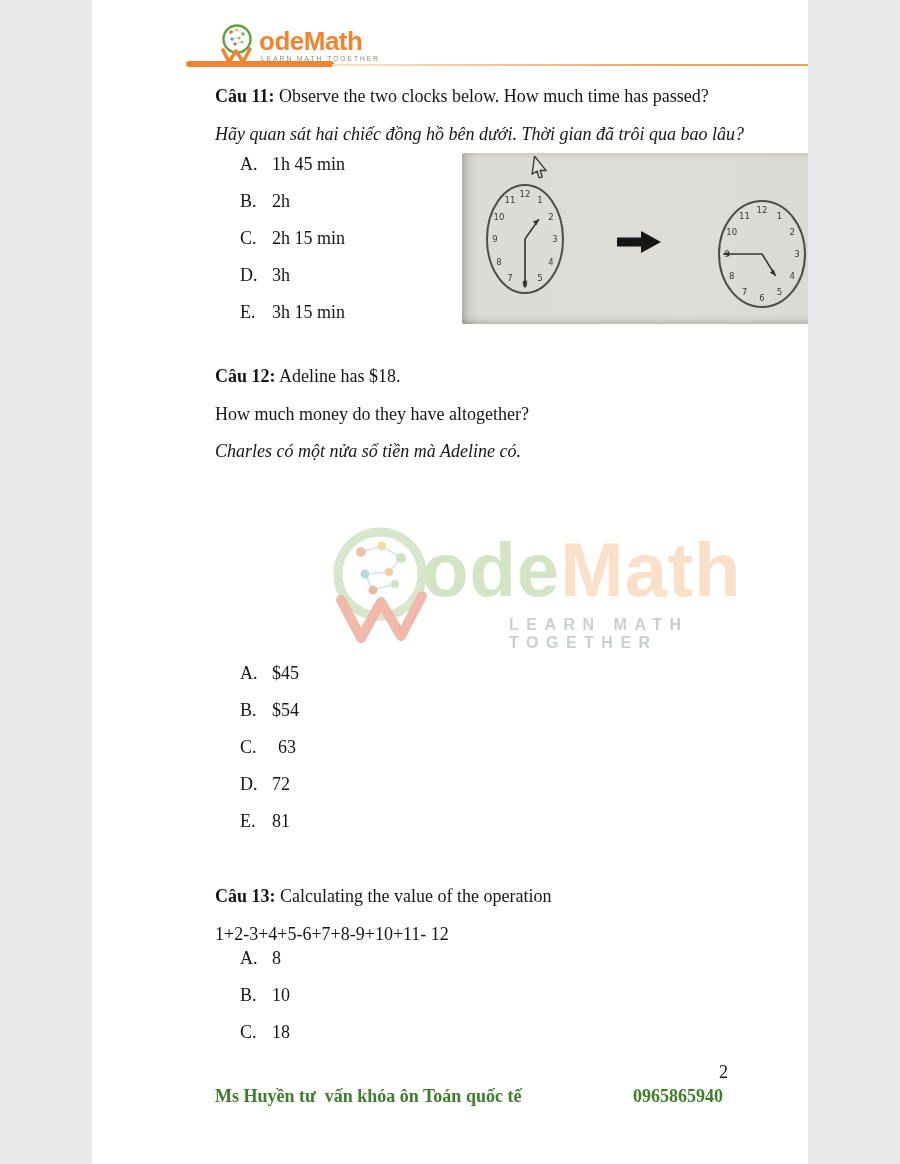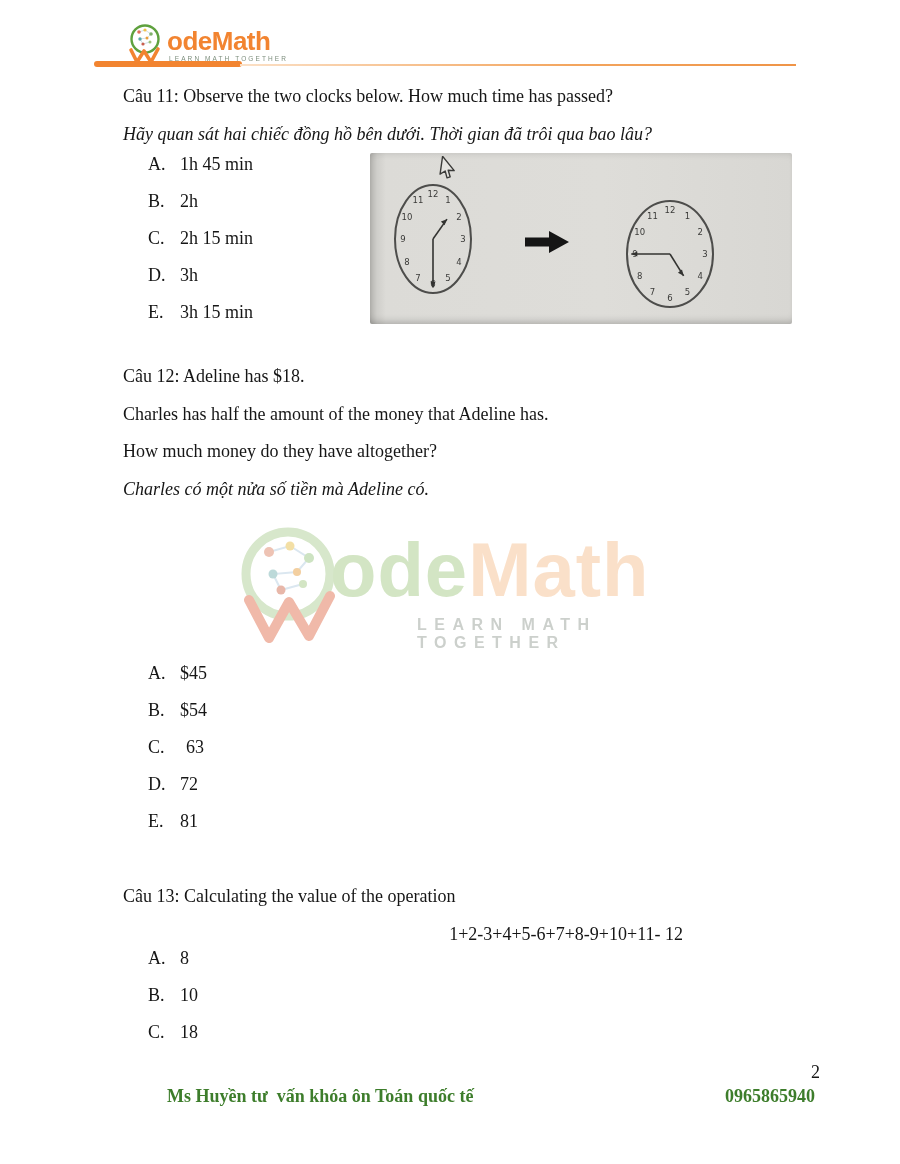--- a/index.html
+++ b/index.html
@@ -1,57 +1,57 @@
 <!DOCTYPE html>
 <html><head>
 <meta charset="utf-8">
 <style>
   * { margin:0; padding:0; box-sizing:border-box; }
   html,body { background:#e9e9e9; }
   .page {
-    position:relative; width:900px; height:1164px; background:#ffffff;
+    position:relative; width:716px; height:1164px; background:#ffffff;
     margin:0 auto; overflow:hidden;
     font-family:"Liberation Serif", serif; color:#161616;
   }
   
   .logo-icon { position:absolute; left:124px; top:22px; z-index:3; }
   .brand-text { position:absolute; left:167px; top:28px; z-index:3;
     font-family:"Liberation Sans", sans-serif; }
   .brand-name { font-size:26px; font-weight:bold; color:#f28430; letter-spacing:-0.5px; line-height:26px; }
   .brand-tagline { font-size:6.5px; color:#7e8f7e; letter-spacing:2.1px; margin-top:1px; margin-left:2px; }
   .header-stripe { position:absolute; left:252px; top:16px; width:44px; height:50px; z-index:2;
     transform:skewX(-33deg);
     background:linear-gradient(90deg,#f28a33 0px,#f28a33 6px,#f7c successively,#f8c894 7px,#fbe2c4 22px,rgba(251,226,196,0.25) 36px,rgba(255,255,255,0) 44px); }
   .header-bar-thick { position:absolute; left:94px; top:61px; width:148px; height:6px;
     background:#f28430; border-radius:4px; z-index:1; }
   .header-bar-thin { position:absolute; left:240px; top:64px; width:556px; height:2px;
     background:linear-gradient(90deg,#fbe0c6,#f3a55e 60%,#ef9447); z-index:1; }
   
   .sect { position:absolute; left:123px; z-index:2; }
   .sect p { margin:0; font-size:18px; line-height:37.5px; white-space:nowrap; }
-  .qlabel { font-weight:normal; }
+  .qlabel { font-weight:bold; }
   .vi { font-style:italic; }
   .opts { position:absolute; left:148px; z-index:2; }
   .opt-row { display:flex; font-size:18px; line-height:37px; }
   .opt-key { width:32px; }
   
   .photo { position:absolute; left:370px; top:153px; width:422px; height:171px; z-index:2;
     border-radius:2px;
     background:linear-gradient(90deg,#b3b2ae 0px,#cfcecA 7px,#dcdbd7 16px,#deddd9 55%,#d8d7d3 100%);
     box-shadow: inset 0 -7px 9px -6px rgba(0,0,0,0.28), inset 0 5px 8px -6px rgba(0,0,0,0.18); }
   .photo svg { position:absolute; }
   
   .watermark { position:absolute; left:235px; top:518px; width:460px; height:130px; z-index:1;
     font-family:"Liberation Sans", sans-serif; pointer-events:none; }
   .wm-word { position:absolute; left:95px; top:14px; font-size:76px; font-weight:bold; letter-spacing:1px; line-height:76px; }
   .wm-tagline { position:absolute; left:182px; top:98px; font-size:16px; letter-spacing:7.5px; color:#ccd0cc; font-weight:bold; }
   
   .page-number { position:absolute; top:1062px; right:80px; font-size:18px; z-index:2; }
   .footer-left { position:absolute; top:1086px; left:123px; font-size:18px; font-weight:bold;
-    color:#3d7d2b; z-index:2; white-space:pre;margin-left:44px; }
+    color:#3d7d2b; z-index:2; white-space:pre; }
   .footer-phone { position:absolute; top:1086px; right:85px; font-size:18px; font-weight:bold;
     color:#3d7d2b; z-index:2;text-align:center; }
 </style>
 </head>
 <body>
 
 <div class="page">
 
   <svg class="logo-icon" width="42" height="44" viewBox="0 0 42 44">
     <circle cx="21" cy="17" r="13.5" fill="none" stroke="#5fa13e" stroke-width="2.4"></circle>
@@ -164,21 +164,20 @@
       <circle cx="46" cy="70" r="4.5" fill="#e8b7a9"></circle>
       <circle cx="68" cy="64" r="4" fill="#d3e5c4"></circle>
       <path d="M14,80 L34,118 L54,82 L74,116 L95,76" fill="none" stroke="#f0b9a9" stroke-width="10" stroke-linecap="round" stroke-linejoin="round"></path>
     </svg>
     <div class="wm-word"><span style="color:#d3e5c4;text-align:center;">ode</span><span style="color:#fae0c9;">Math</span></div>
     <div class="wm-tagline">LEARN MATH TOGETHER</div>
   </div>
 
   <div class="sect" style="top:358px;">
     <p><span class="qlabel">Câu 12:</span> <span>Adeline has $18.</span></p>
-    <p>Charles has half the amount of the money that Adeline has.</p>
     <p>How much money do they have altogether?</p>
     <p class="vi">Charles có một nửa số tiền mà Adeline có.</p>
   </div>
 
   <div class="opts" style="top:655px;">
     <div class="opt-row">
         <span class="opt-key">A.</span>
         <span>$45</span>
       </div>
     <div class="opt-row">
@@ -194,21 +193,21 @@
         <span>72</span>
       </div>
     <div class="opt-row">
         <span class="opt-key">E.</span>
         <span>81</span>
       </div>
   </div>
 
   <div class="sect" style="top:878px; width:660px;">
     <p><span class="qlabel">Câu 13:</span> <span>Calculating the value of the operation</span></p>
-    <p style="text-align:right; width:560px;">1+2-3+4+5-6+7+8-9+10+11- 12</p>
+    <p style="text-align:left; width:560px;">1+2-3+4+5-6+7+8-9+10+11- 12</p>
   </div>
 
   <div class="opts" style="top:940px;">
     <div class="opt-row">
         <span class="opt-key">A.</span>
         <span>8</span>
       </div>
     <div class="opt-row">
         <span class="opt-key">B.</span>
         <span>10</span>

